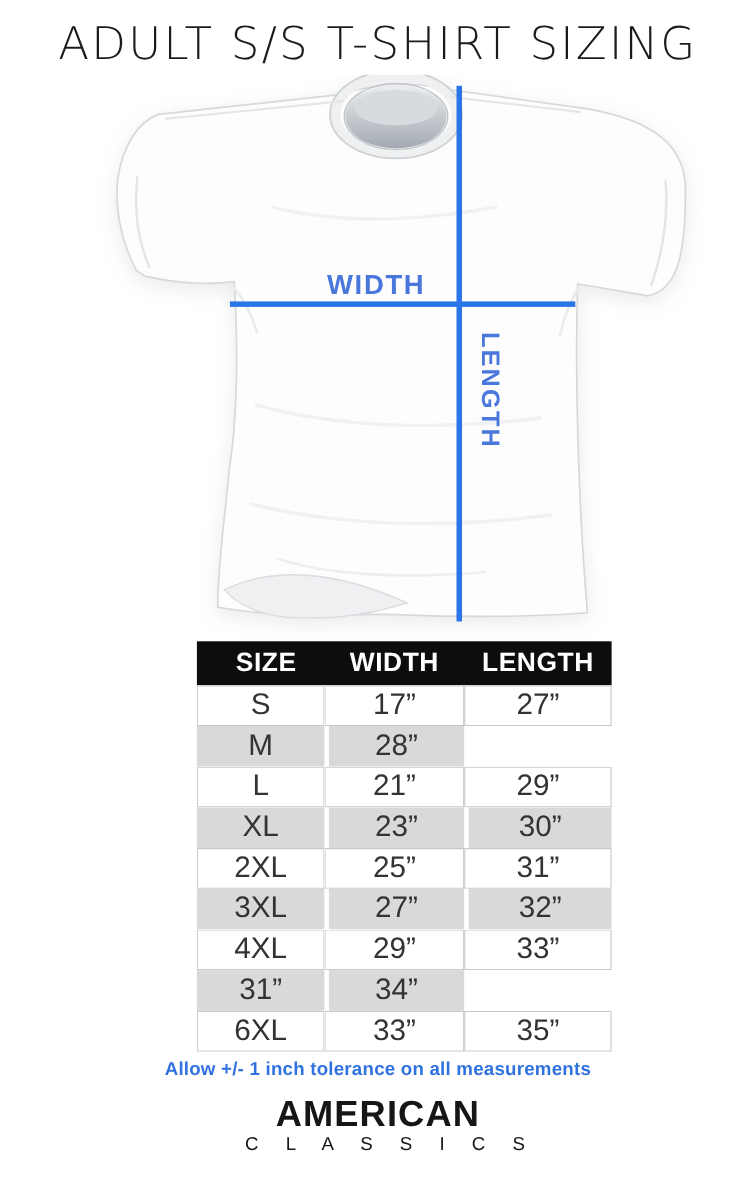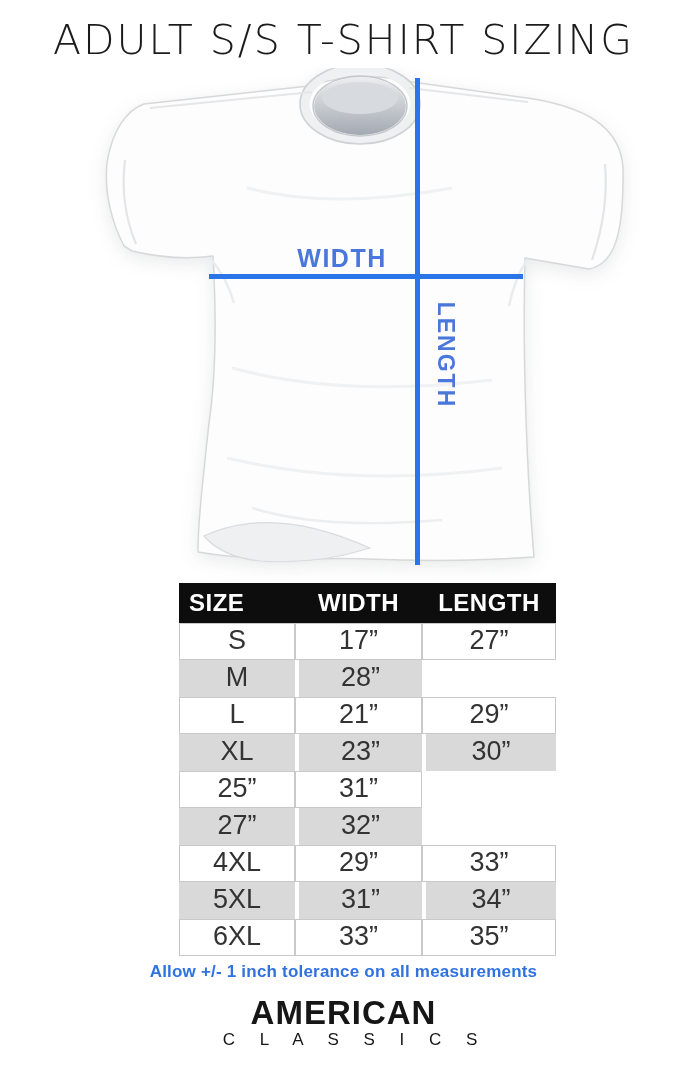--- a/index.html
+++ b/index.html
@@ -22,21 +22,21 @@
   .diagram svg { display:block; }
   .shirt-body { filter:drop-shadow(0 5px 9px rgba(40,45,60,0.10)); }
   
   .size-table { position:absolute; top:583px; left:157px; width:377px; }
   .t-row { display:grid; grid-template-columns:116px 127px 134px; }
   .t-head { height:40px; background:#0d0d0d; }
   .t-head .t-cell {
     color:#ffffff; font-weight:bold; font-size:24px; letter-spacing:0.5px;
     line-height:40px; text-align:center;
   }
-  .t-head .t-cell.first { text-align:left; padding-left:10px; }
+  .t-head .t-cell.first { text-align:center; padding-left:10px; }
   .t-data { height:37px; }
   .t-data .t-cell {
     font-size:27px; font-weight:300; color:#333333;
     line-height:35px; text-align:center; height:37px;
   }
   .t-data.white .t-cell { background:#ffffff; box-shadow:inset 0 0 0 1px #c9c9c9; }
   .t-data.gray  .t-cell { background:#d9d9d9; }
   .t-data.gray  .t-cell + .t-cell { border-left:4px solid #ffffff; }
   
   .note {
@@ -139,34 +139,35 @@
       <div class="t-cell">L</div>
       <div class="t-cell">21”</div>
       <div class="t-cell">29”</div>
     </div>
     <div class="t-row t-data gray">
       <div class="t-cell">XL</div>
       <div class="t-cell">23”</div>
       <div class="t-cell">30”</div>
     </div>
     <div class="t-row t-data white">
+      <div class="t-cell">2XL</div>
       <div class="t-cell">25”</div>
       <div class="t-cell">31”</div>
     </div>
     <div class="t-row t-data gray">
+      <div class="t-cell">3XL</div>
       <div class="t-cell">27”</div>
       <div class="t-cell">32”</div>
     </div>
     <div class="t-row t-data white">
       <div class="t-cell">4XL</div>
       <div class="t-cell">29”</div>
       <div class="t-cell">33”</div>
     </div>
     <div class="t-row t-data gray">
-      <div class="t-cell">5XL</div>
       <div class="t-cell">31”</div>
       <div class="t-cell">34”</div>
     </div>
     <div class="t-row t-data white">
       <div class="t-cell">6XL</div>
       <div class="t-cell">33”</div>
       <div class="t-cell">35”</div>
     </div>
   </div>
 

